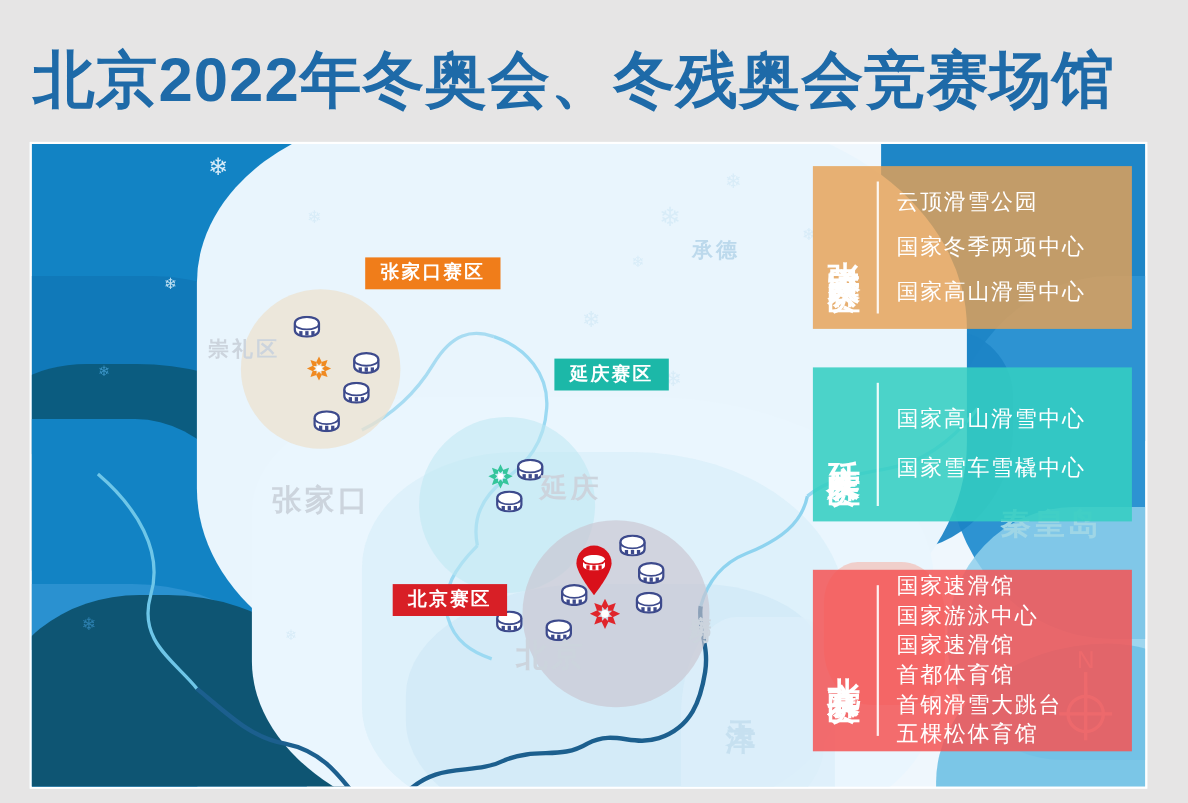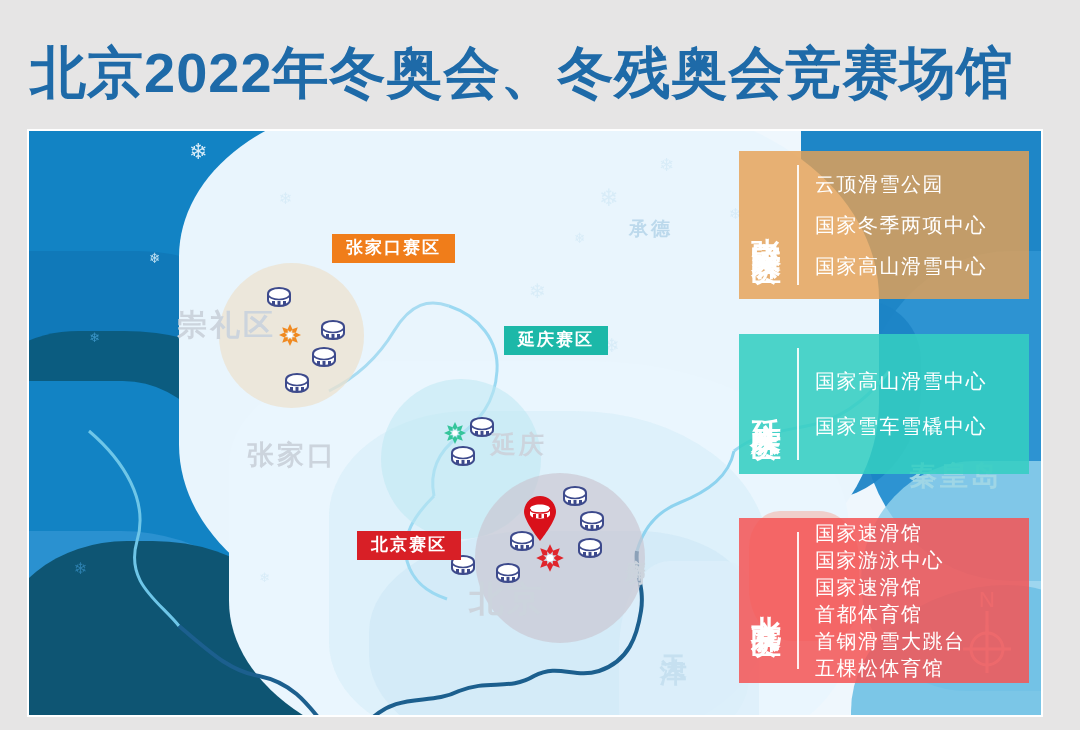--- a/index.html
+++ b/index.html
@@ -469,24 +469,24 @@
           </g>
           <circle cx="12" cy="12" r="2.8" fill="#ffffff"></circle>
         </svg>
       </div>
 
       <svg style="position:absolute;inset:0;width:100%;height:100%;pointer-events:none">
         <line x1="318" y1="118" x2="335" y2="130" stroke="#cfd8de" stroke-width="1.5"></line>
       </svg>
 
       <div class="geo-label" style="left:600px;top:88px;font-size:19px">承德</div>
-      <div class="geo-label geo-grey" style="left:148px;top:178px;font-size:30px">崇礼区</div>
+      <div class="geo-label geo-grey" style="left:160px;top:178px;font-size:19px">崇礼区</div>
       <div class="geo-label geo-grey" style="left:218px;top:310px;font-size:27px">张家口</div>
       <div class="geo-label geo-grey" style="left:462px;top:300px;font-size:25px">延庆</div>
-      <div class="geo-label geo-grey" style="left:440px;top:450px;font-size:35px">北京</div>
+      <div class="geo-label geo-grey" style="left:440px;top:450px;font-size:29px">北京</div>
       <div class="geo-label vertical geo-grey" style="left:596px;top:412px;font-size:20px">廊坊</div>
       <div class="geo-label vertical" style="left:630px;top:502px;font-size:27px;color:#c6e0f0">天津</div>
       <div class="geo-label" style="left:880px;top:330px;font-size:28px;color:#9fd6e6">秦皇岛</div>
 
       <div class="compass">
         <svg width="86" height="100" viewBox="0 0 86 100">
           <text x="43" y="26" text-anchor="middle" fill="#ffffff" font-family="Liberation Sans, sans-serif" font-size="22">N</text>
           <line x1="43" y1="30" x2="43" y2="54" stroke="#ffffff" stroke-width="3"></line>
           <circle cx="43" cy="68" r="16" fill="none" stroke="#ffffff" stroke-width="3"></circle>
           <line x1="43" y1="44" x2="43" y2="92" stroke="#ffffff" stroke-width="3"></line>

